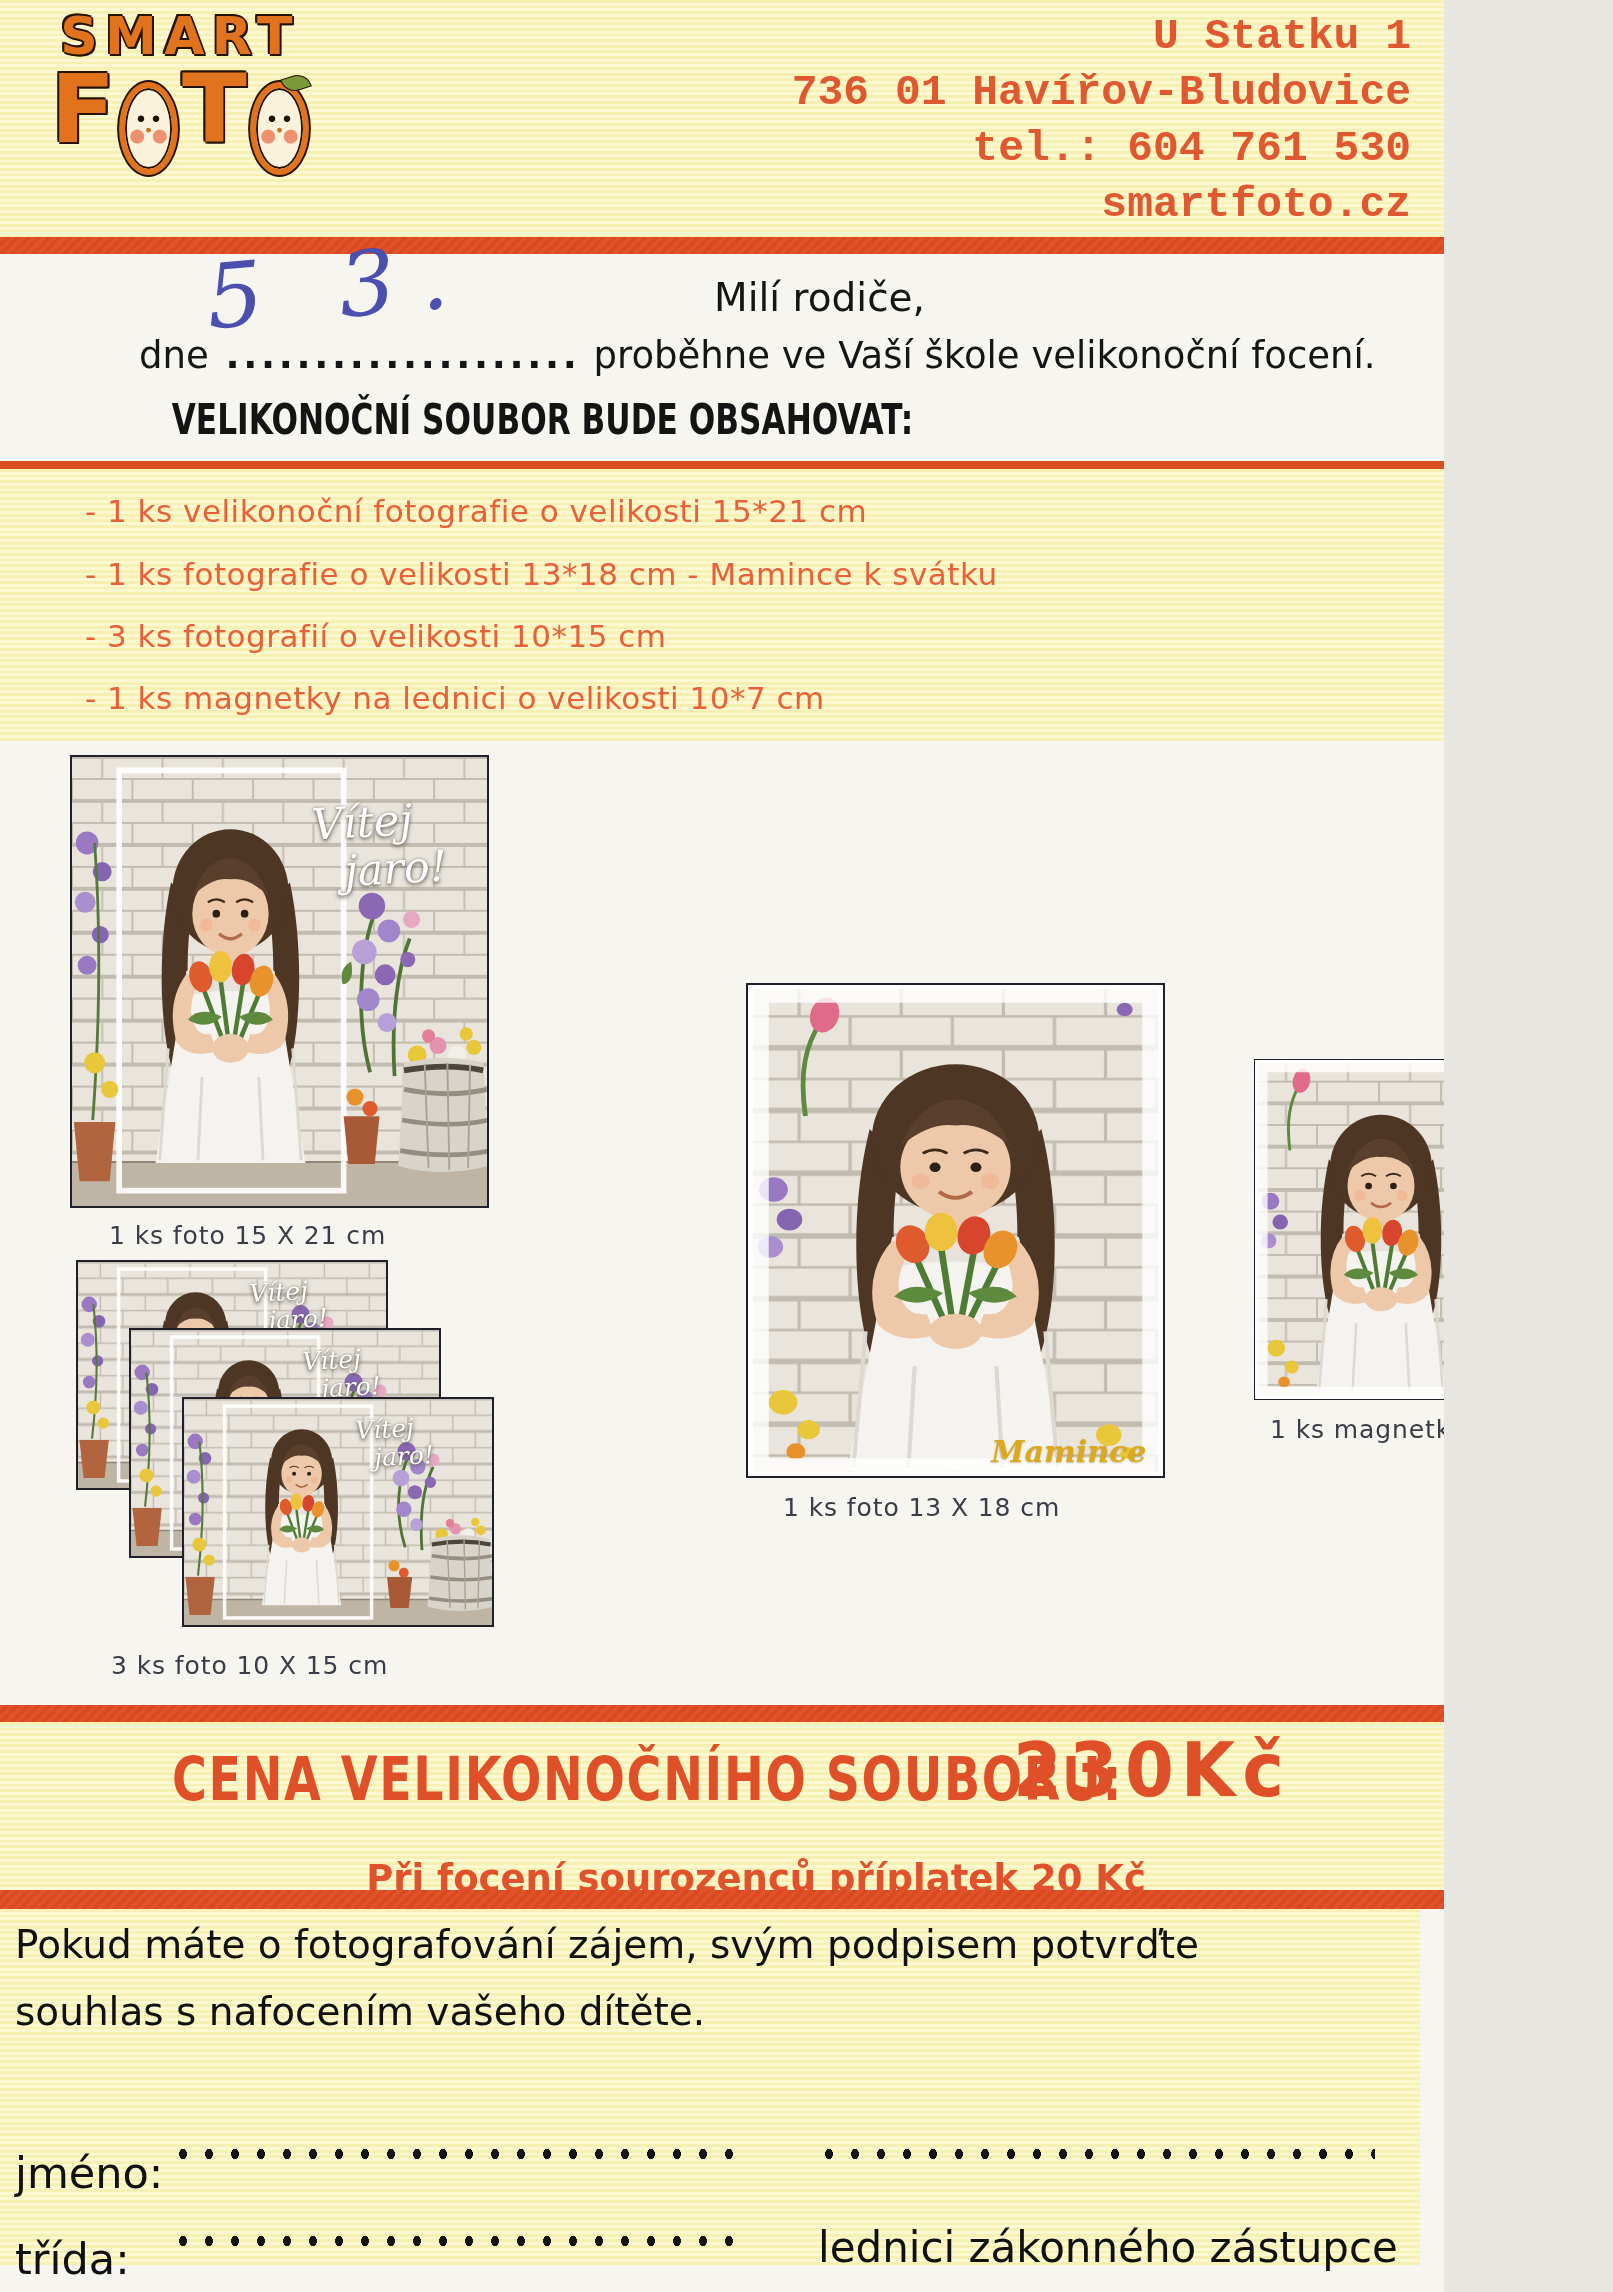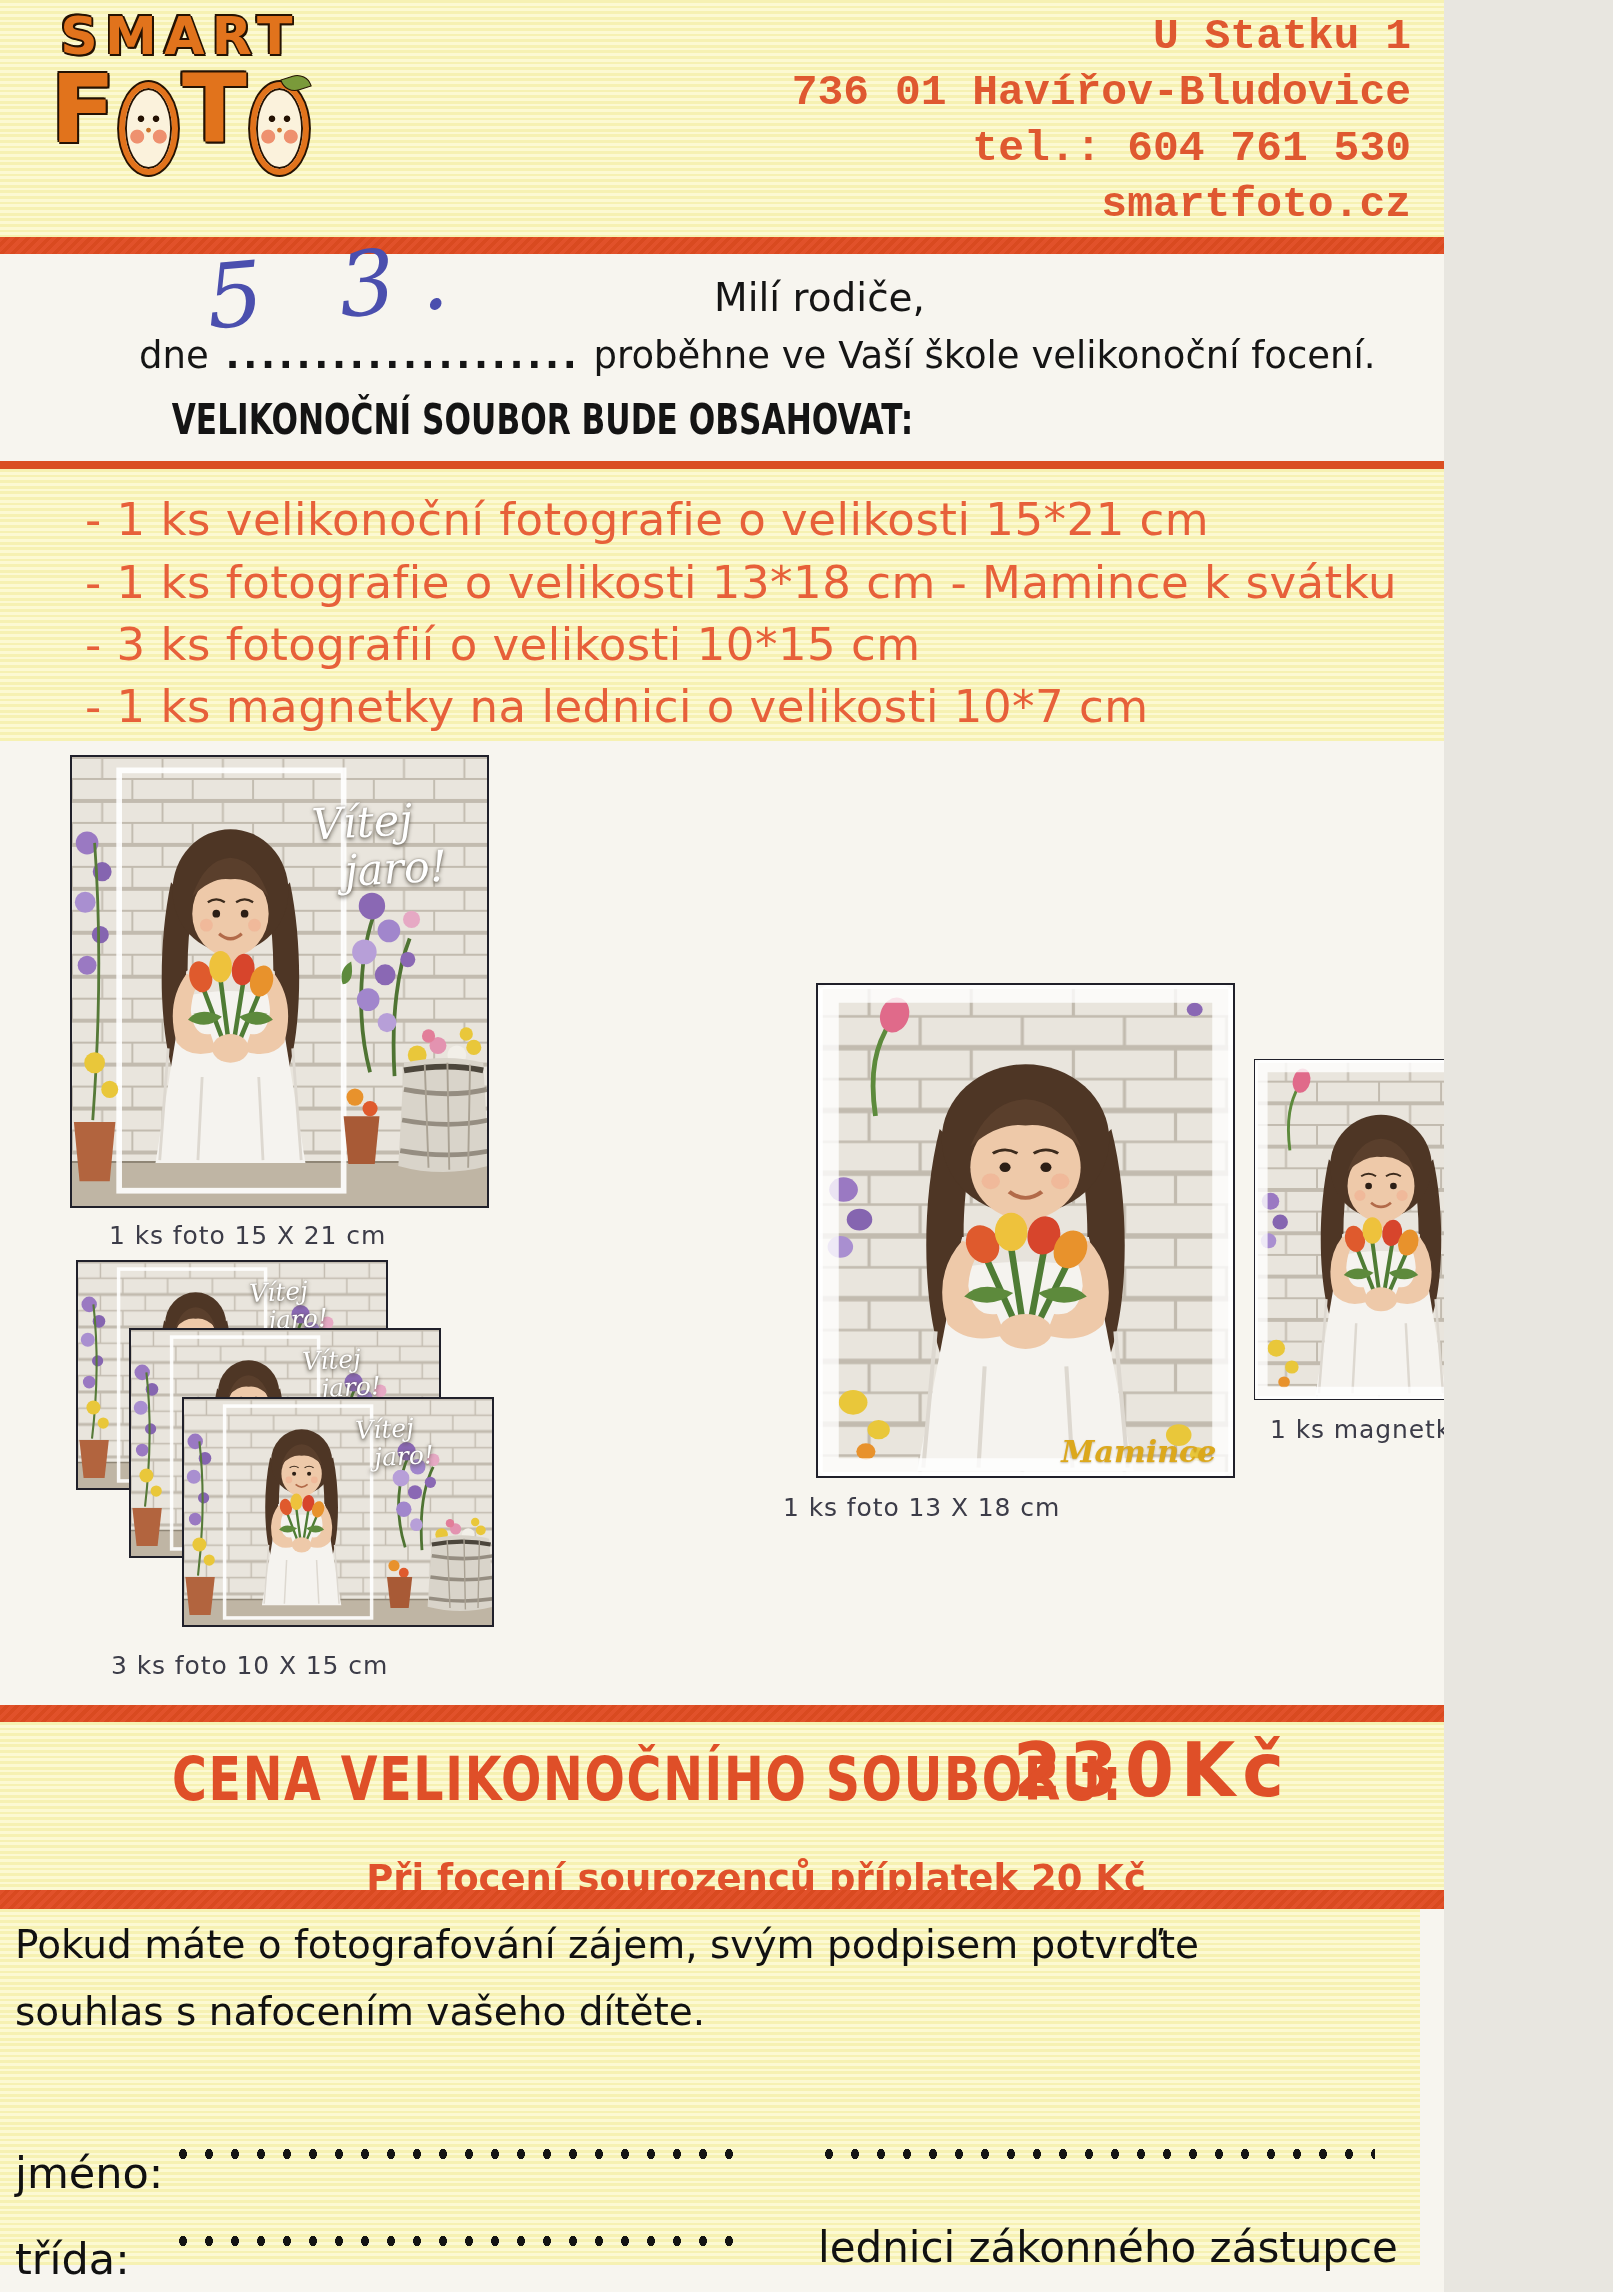--- a/index.html
+++ b/index.html
@@ -41,31 +41,31 @@
   .salutation { position:absolute; left:714px; top:275px; font-size:39px; color:#151515; }
   .handwritten { position:absolute; left:206px; top:234px; font-size:89px; color:#4b4fae;
     font-family:"DejaVu Serif", serif; font-style:italic; letter-spacing:24px; transform:rotate(-5deg); }
   .dateline { position:absolute; left:139px; top:334px; font-size:37px; color:#151515; white-space:nowrap; }
   .dateline .dots { letter-spacing:3.7px; font-weight:bold; margin:0 13px 0 16.7px; }
   .heading { position:absolute; left:0; top:397px; width:1085px; text-align:center;
     font-size:39px; font-weight:bold; color:#141414; transform:scale(0.80,1.10); }
 
   
   .band-package { top:461px; height:280px; border-top:8.3px solid #da4e22; }
-  .pkg-item { position:absolute; left:85px; font-size:45px; font-weight:500; color:#e7603a; letter-spacing:0.5px; white-space:nowrap; }
+  .pkg-item { position:absolute; left:85px; font-size:31px; font-weight:500; color:#e7603a; letter-spacing:0.5px; white-space:nowrap; }
   .pkg-0 { top:493px; } .pkg-1 { top:556px; } .pkg-2 { top:618px; } .pkg-3 { top:680px; }
 
   
   .photo { position:absolute; background:#fff; border:2.8px solid #20202a; }
   .photo svg { display:block; width:100%; height:100%; }
   .ph-large { left:70px; top:755px; width:419px; height:453px; }
   .ph-s1 { left:76px;  top:1260px; width:312px; height:230px; z-index:1; }
   .ph-s2 { left:129px; top:1328px; width:312px; height:230px; z-index:2; }
   .ph-s3 { left:182px; top:1397px; width:312px; height:230px; z-index:3; }
-  .ph-med { left:816px; top:983px; width:419px; height:495px; }
+  .ph-med { left:746px; top:983px; width:419px; height:495px; }
   .ph-mag { left:1254px; top:1059px; width:254px; height:341px; border-width:1.9px; }
 
   .vitej { position:absolute; color:#fff; font-family:"DejaVu Serif", serif; font-style:italic;
     text-shadow:0 1.9px 4.6px rgba(86,80,68,0.95), 0 0 1.9px rgba(86,80,68,0.6); transform:rotate(-3deg); line-height:1.12; }
   .vitej .l2 { margin-left:0.7em; }
   .vitej-lg { left:58%; top:9%; font-size:43px; }
   .vitej-sm { left:56%; top:7%; font-size:25px; }
   .mamince { position:absolute; right:16.7px; bottom:7.4px; font-size:30px; font-weight:bold; font-style:italic;
     font-family:"DejaVu Serif", serif; color:#dca81c; text-shadow:0 0.9px 1.9px rgba(120,90,20,0.4); }
 

